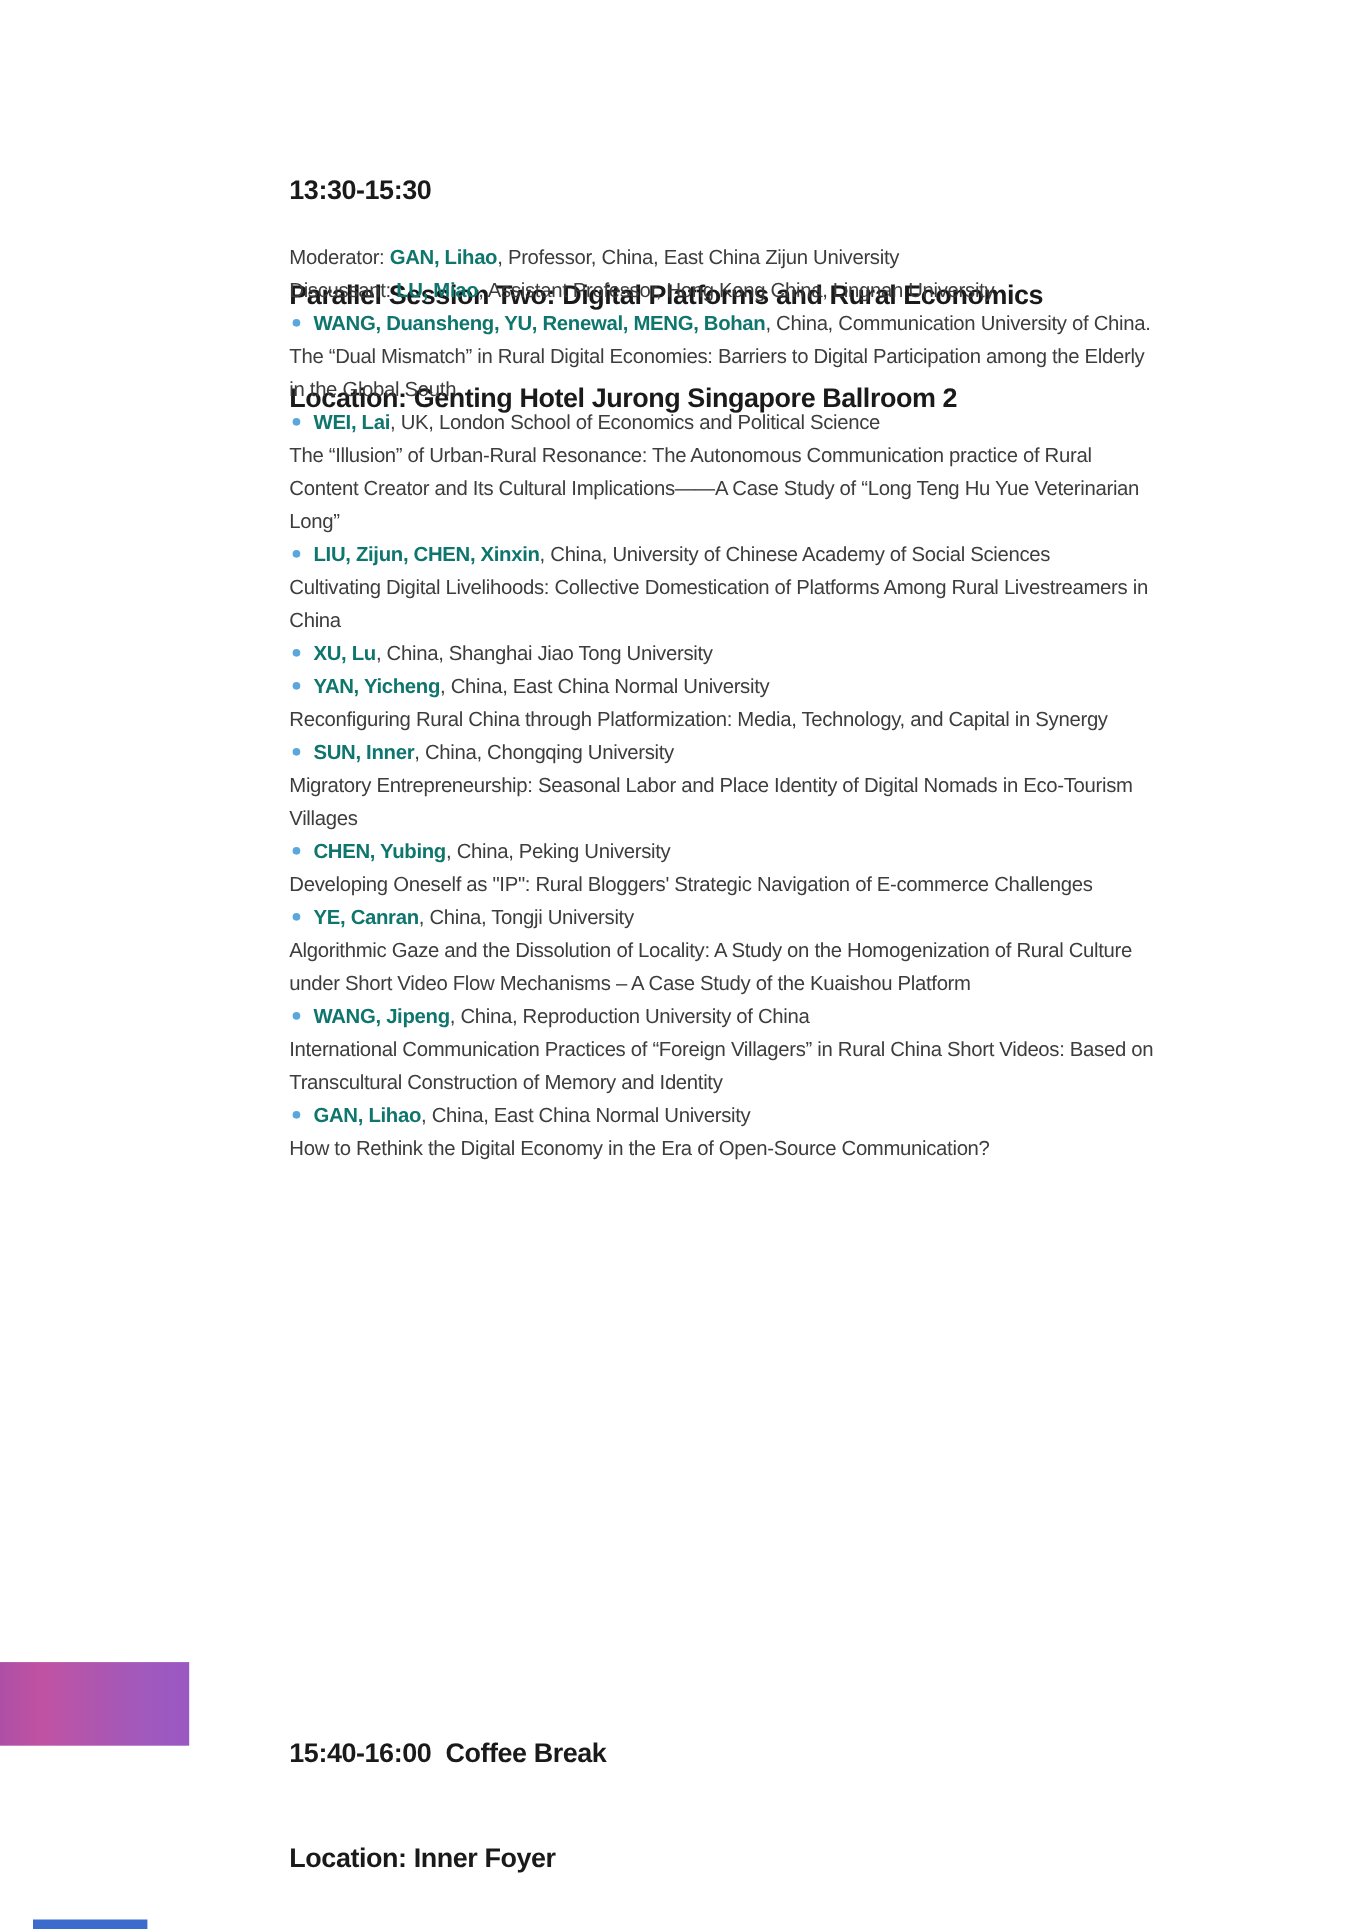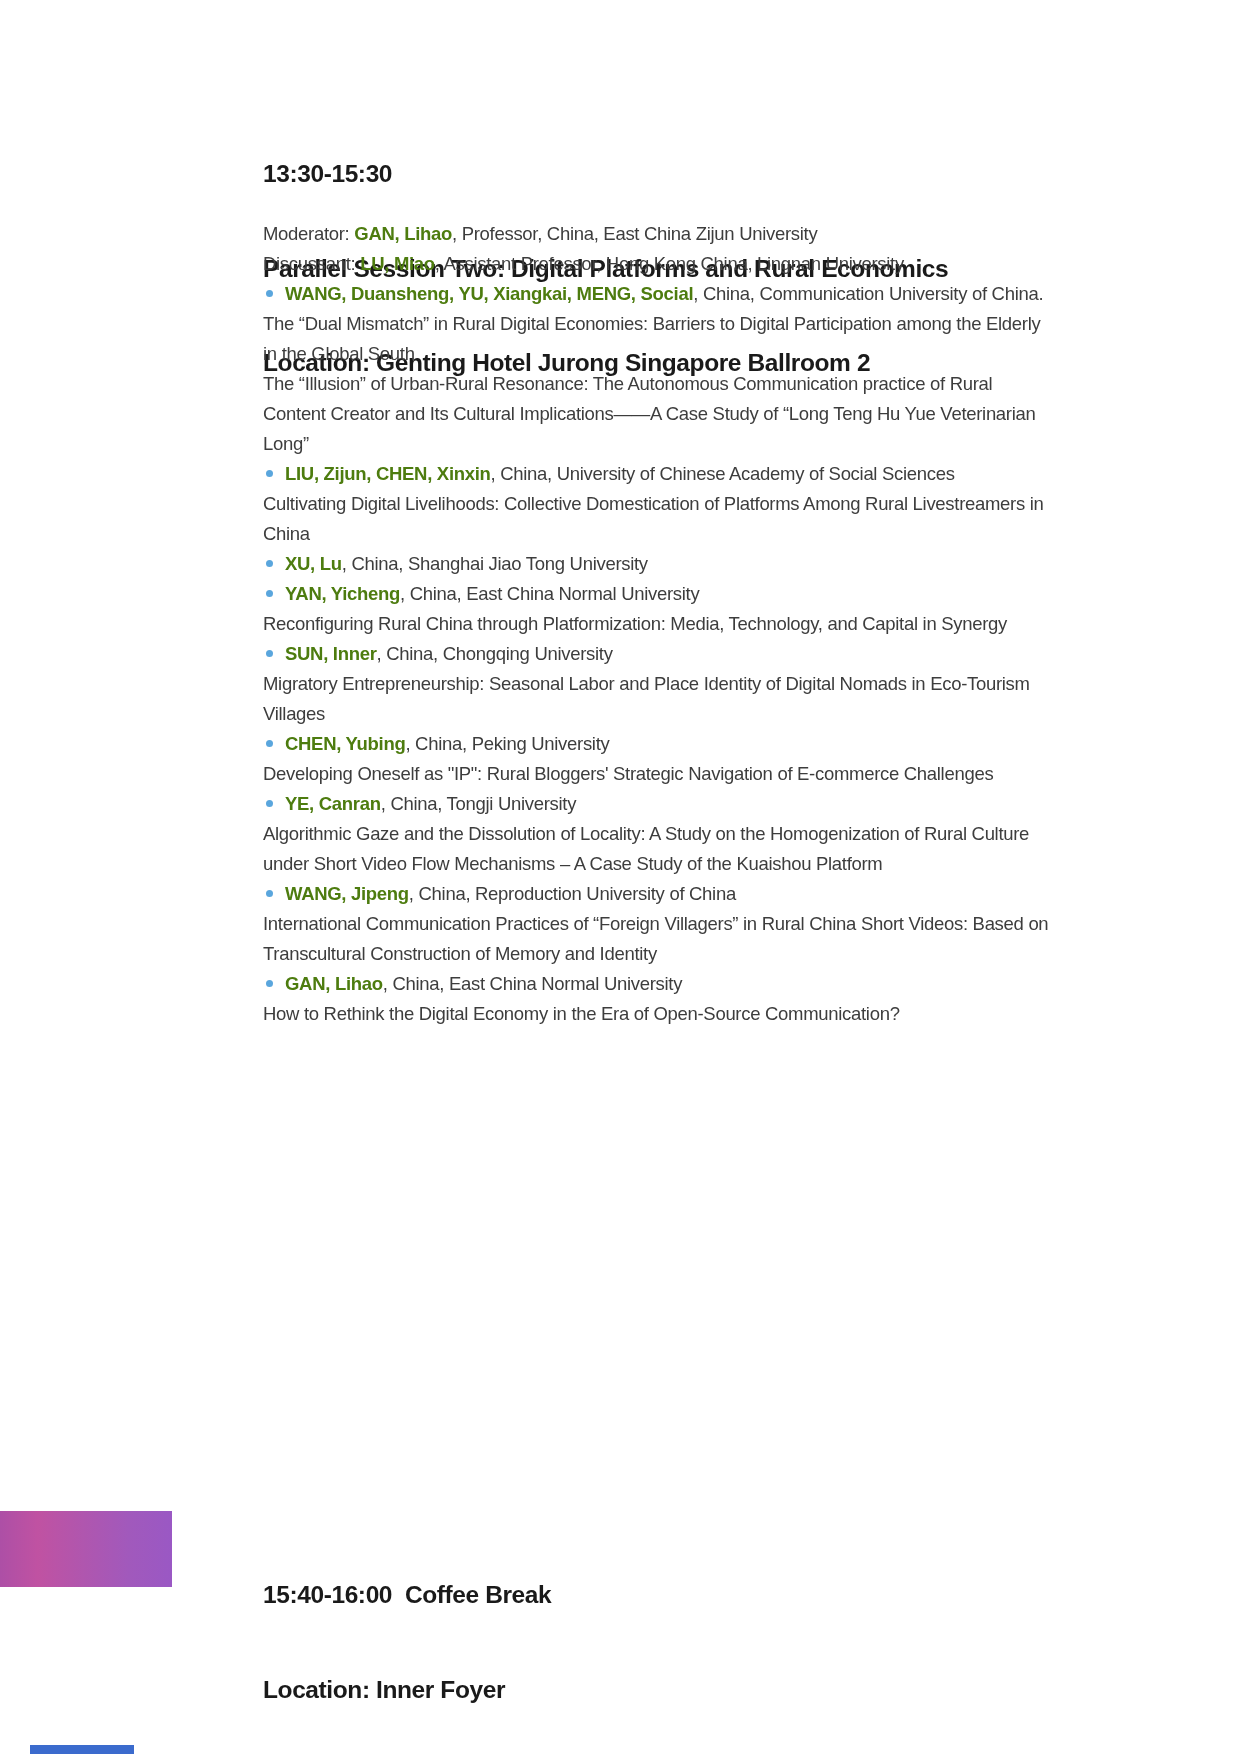--- a/index.html
+++ b/index.html
@@ -31,21 +31,21 @@
     left: 263px;
     top: 219px;
     width: 795px;
     font-size: 18.5px;
     line-height: 30px;
     letter-spacing: -0.3px;
     color: #3d3d3d;
   }
   .session-body p { margin: 0; }
   .session-body b {
-    color: #4d7c0f;
+    color: #0f766e;
     font-weight: 700;
   }
   .dot {
     display: inline-block;
     width: 7px;
     height: 7px;
     border-radius: 50%;
     background: #5aa6dd;
     margin-left: 3px;
     margin-right: 12px;
@@ -88,25 +88,26 @@
     <div>13:30-15:30</div>
     <div>Parallel Session Two: Digital Platforms and Rural Economics</div>
     <div>Location: Genting Hotel Jurong Singapore Ballroom 2</div>
   </header>
 
   <main class="session-body">
     <p><span>Moderator: </span><b>GAN, Lihao</b><span>, Professor, China, East China Zijun University</span></p>
     <p><span>Discussant: </span><b>LU, Miao</b><span>, Assistant Professor, Hong Kong China, Lingnan University</span></p>
     <div id="presentations">
   <div class="presentation">
-    <p class="authors-line"><span class="dot"></span><b class="authors">WANG, Duansheng, YU, Xiangkai, MENG, Social</b><span class="affil">, China, Communication University of China.</span></p>
+    <p class="authors-line"><span class="dot"></span><b class="authors">WANG, Duansheng, YU, Renewal, MENG, Bohan</b><span class="affil">, China, Communication University of China.</span></p>
     <p class="title-line">The “Dual Mismatch” in Rural Digital Economies: Barriers to Digital Participation among the Elderly in the Global South</p>
   </div>
 
   <div class="presentation">
+    <p class="authors-line"><span class="dot"></span><b class="authors">WEI, Lai</b><span class="affil">, UK, London School of Economics and Political Science</span></p>
     <p class="title-line">The “Illusion” of Urban-Rural Resonance: The Autonomous Communication practice of Rural Content Creator and Its Cultural Implications——A Case Study of “Long Teng Hu Yue Veterinarian Long”</p>
   </div>
 
   <div class="presentation">
     <p class="authors-line"><span class="dot"></span><b class="authors">LIU, Zijun, CHEN, Xinxin</b><span class="affil">, China, University of Chinese Academy of Social Sciences</span></p>
     <p class="title-line">Cultivating Digital Livelihoods: Collective Domestication of Platforms Among Rural Livestreamers in China</p>
   </div>
 
   <div class="presentation">
     <p class="authors-line"><span class="dot"></span><b class="authors">XU, Lu</b><span class="affil">, China, Shanghai Jiao Tong University</span></p>

